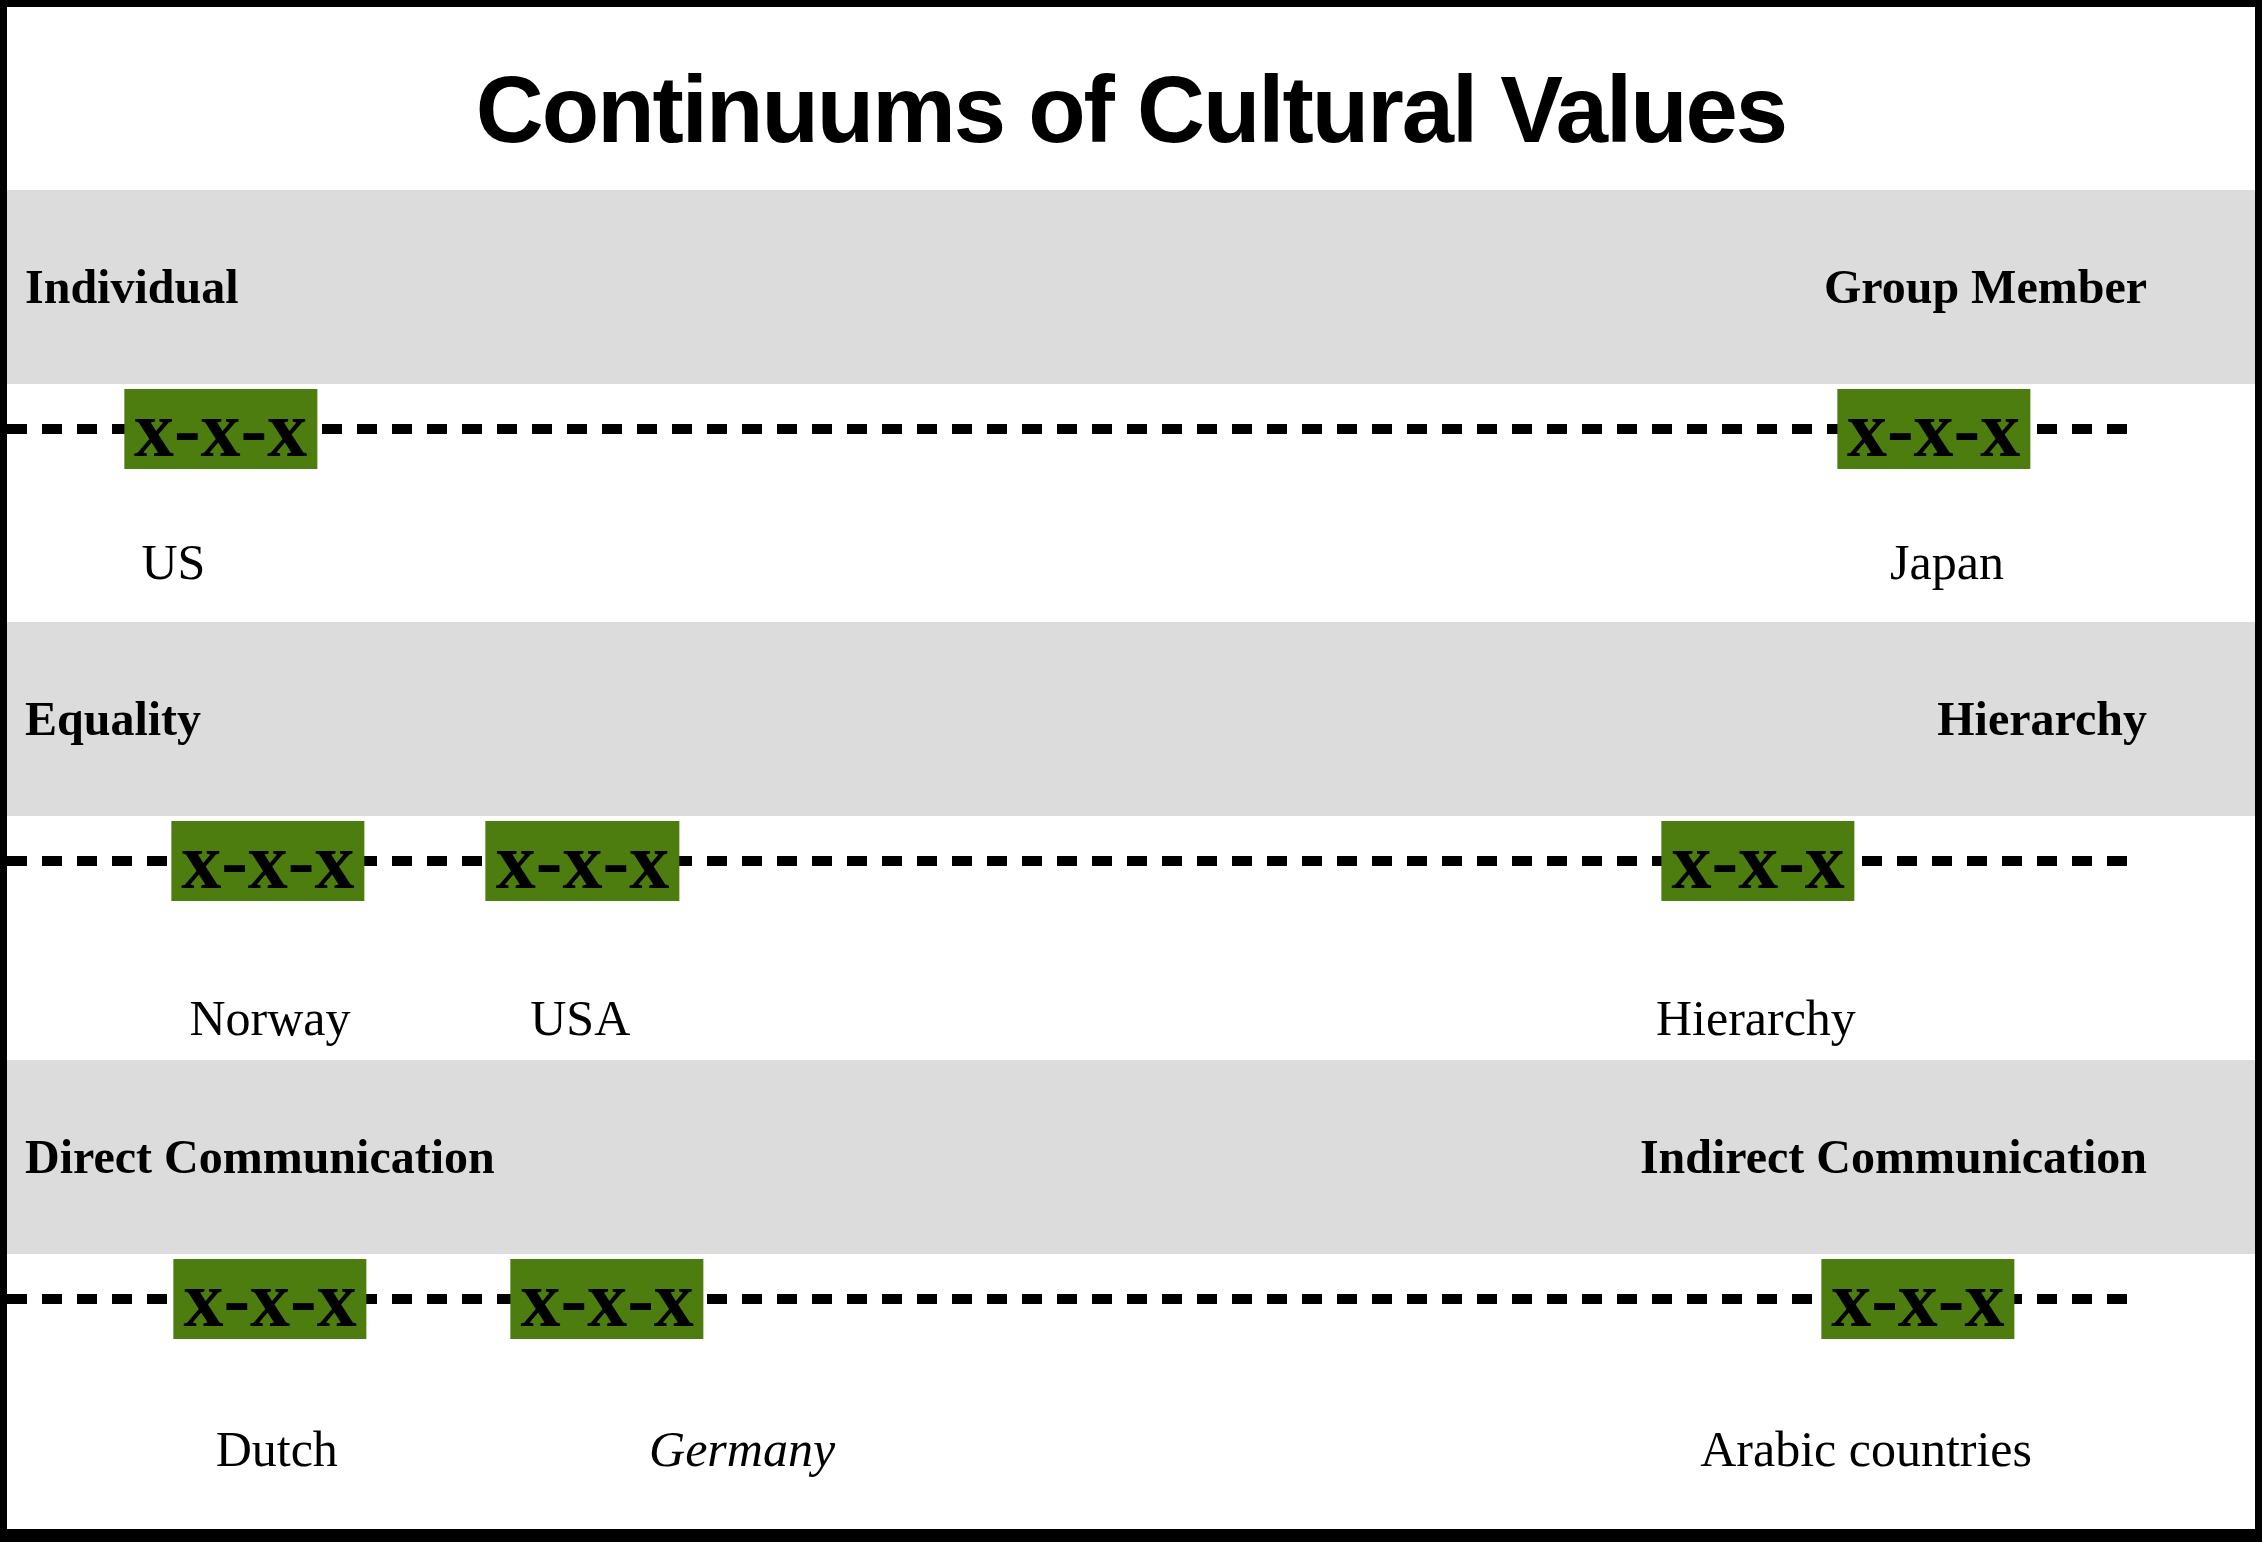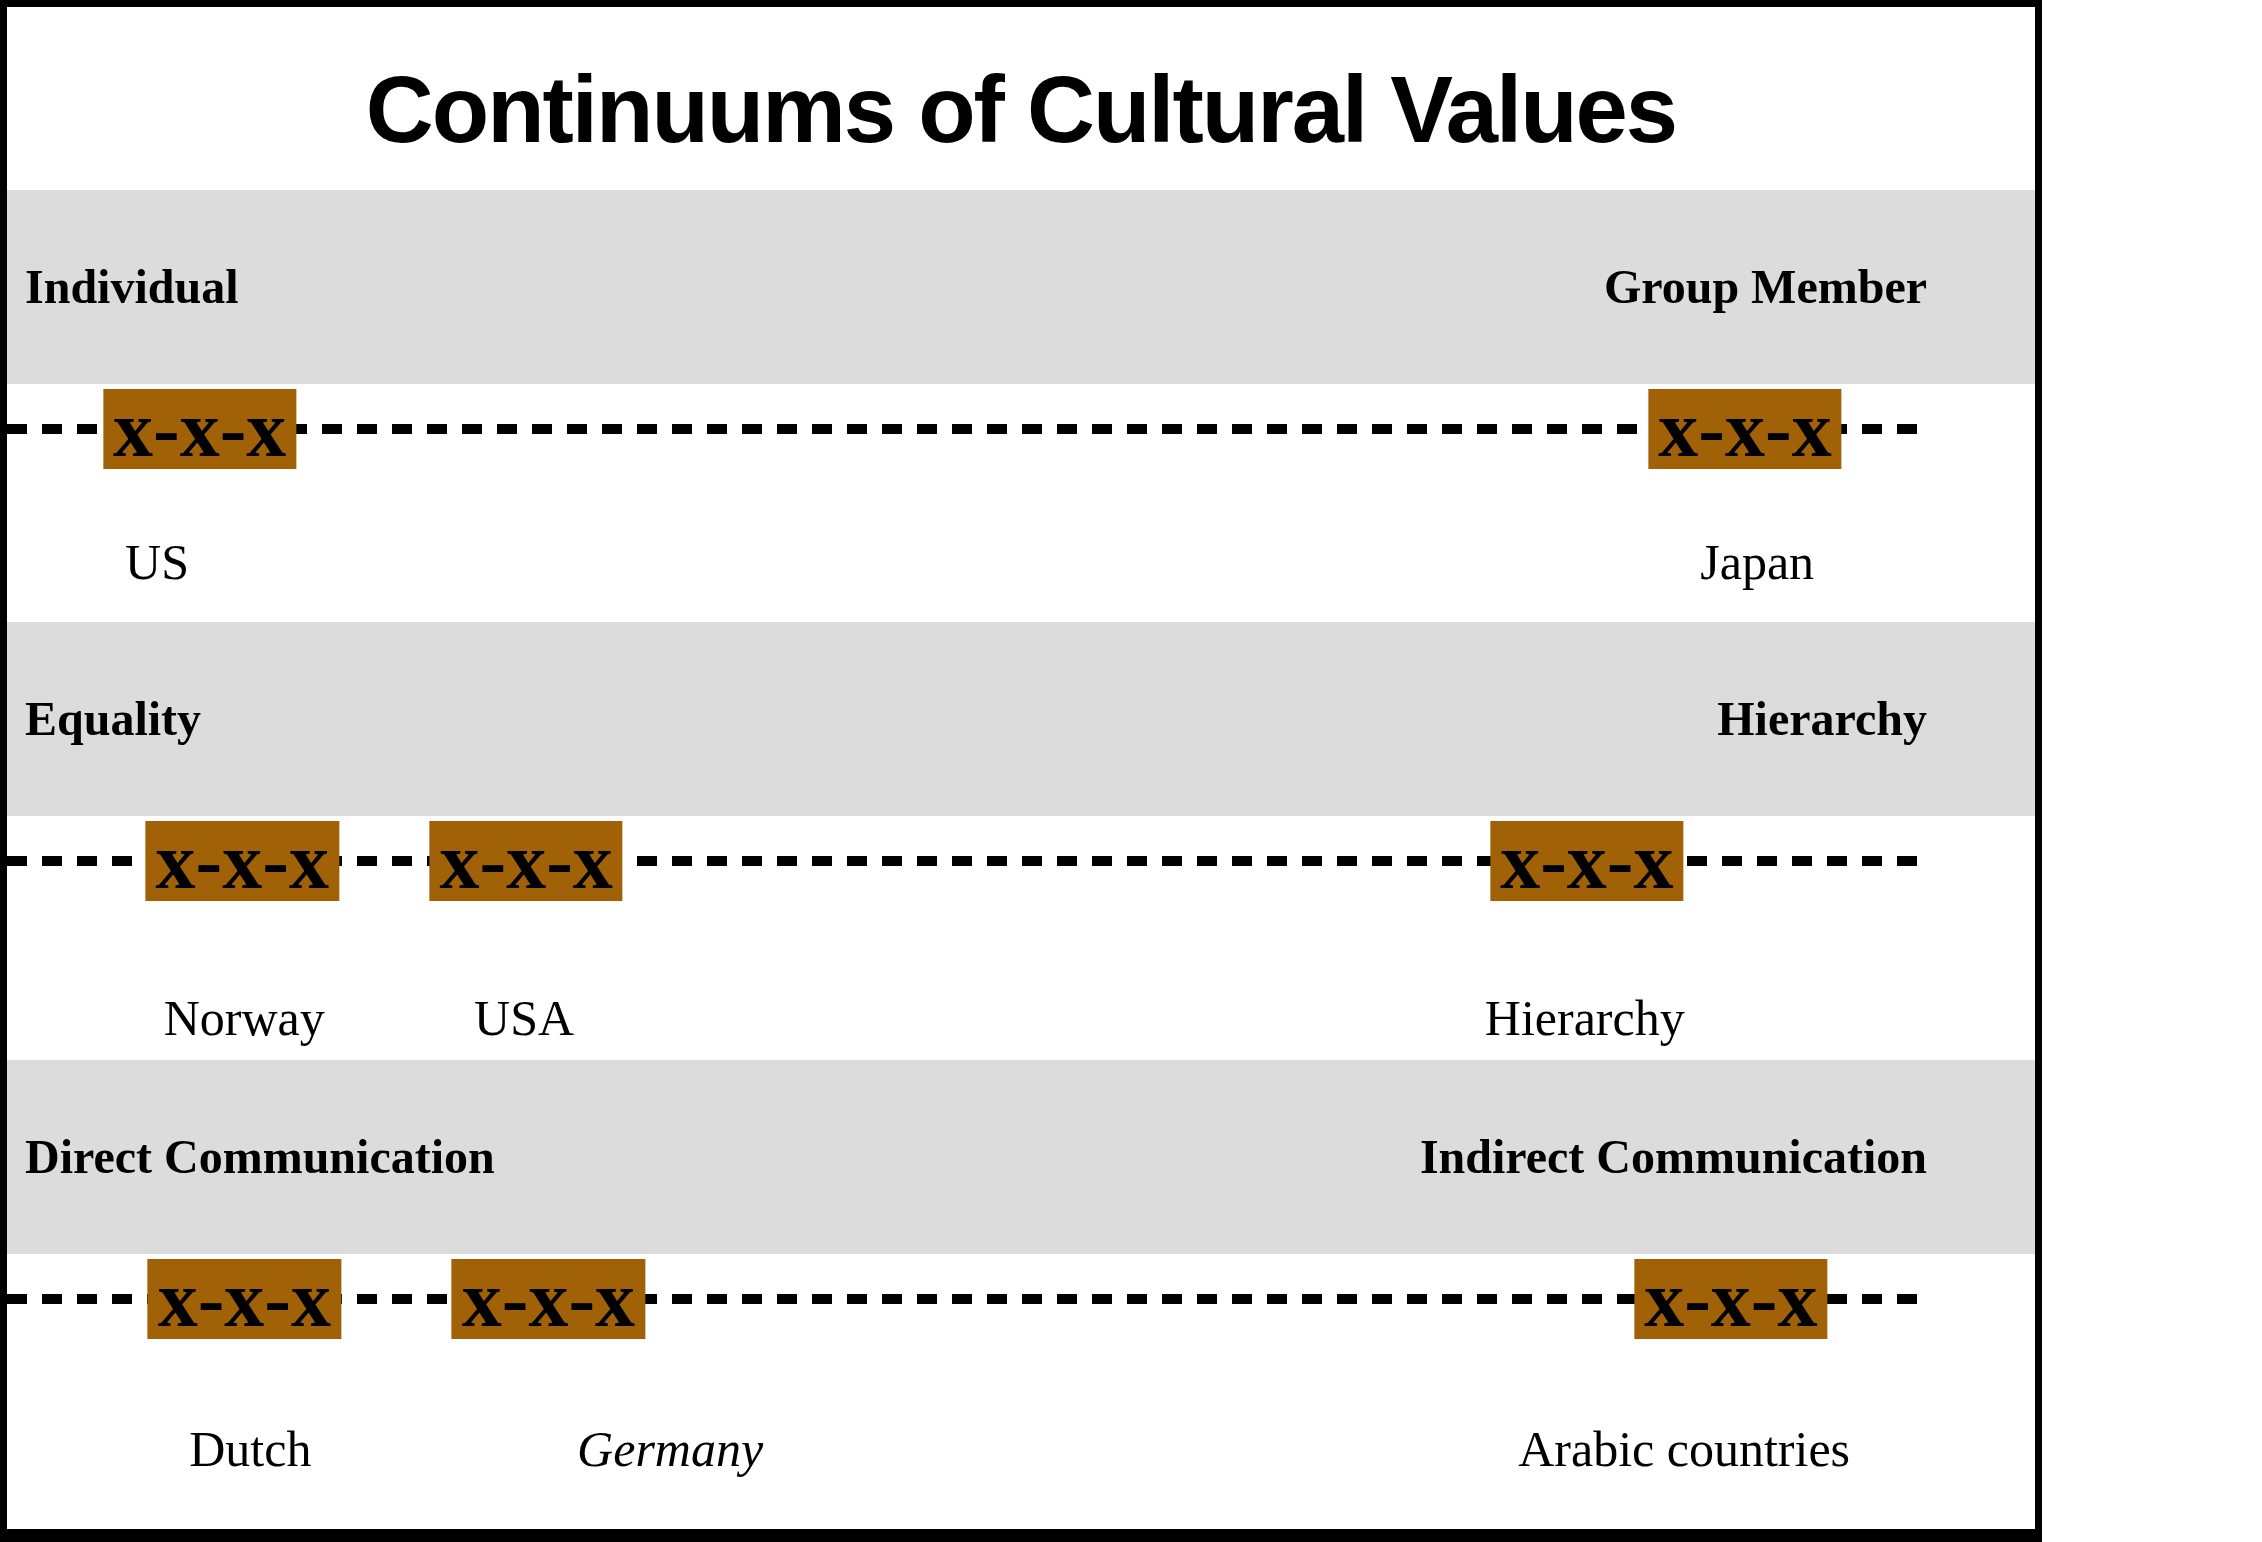--- a/index.html
+++ b/index.html
@@ -1,18 +1,18 @@
 <!DOCTYPE html>
 <html><head>
 <meta charset="utf-8">
 <style>
   html, body { margin: 0; padding: 0; background: #ffffff; }
   .figure {
     position: relative;
-    width: 2042px;
+    width: 2262px;
     height: 1542px;
     box-sizing: border-box;
     border: 7px solid #000;
     border-bottom-width: 13px;
     background: #ffffff;
     display: flex;
     flex-direction: column;
     font-family: "Liberation Serif", serif;
     color: #000;
     overflow: hidden;
@@ -67,21 +67,21 @@
     height: 10px;
     background: repeating-linear-gradient(90deg, #000 0 20px, transparent 20px 35px);
   }
   .marker {
     position: absolute;
     top: 50%;
     transform: translate(-50%, -50%);
     font-weight: bold;
     font-size: 80px;
     line-height: 1;
-    background: #a16207;
+    background: #4d7c0f;
     padding: 0 10px;
     white-space: nowrap;
   }
 
   
   .country-row {
     position: relative;
     height: 148px;
   }
   .country-row.c2 { height: 154px; }

